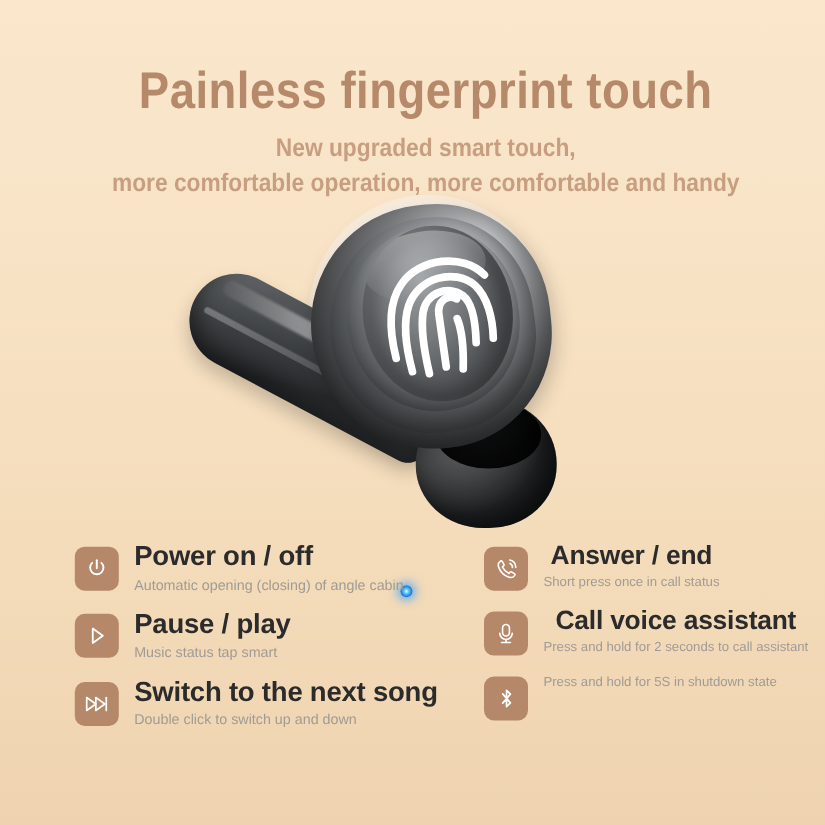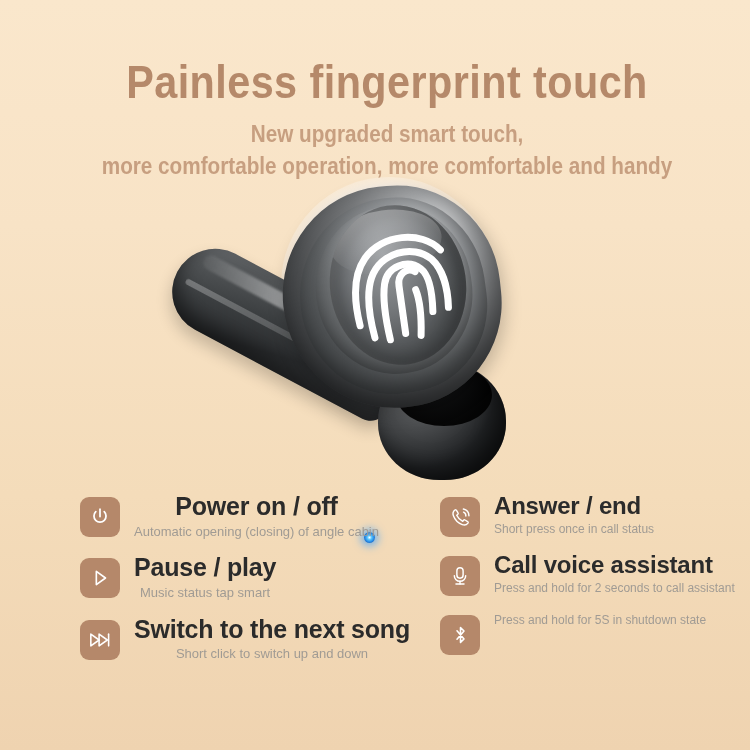--- a/index.html
+++ b/index.html
@@ -195,21 +195,21 @@
   .features {
     position: absolute;
     left: 0; top: 492px;
     width: 750px;
     z-index: 7;
   }
   .col {
     position: absolute;
     top: 0;
   }
-  .col-left  { left: 80px;  width: 360px; text-align: center; }
+  .col-left  { left: 68px;  width: 360px; }
   .col-right { left: 440px; width: 300px; }
 
   .feature {
     display: flex;
     align-items: flex-start;
     margin-bottom: 14px;
   }
   .badge {
     flex: 0 0 auto;
     width: 40px; height: 40px;
@@ -232,21 +232,21 @@
     letter-spacing: -0.2px;
     white-space: nowrap;
   }
   .fdesc {
     font-size: 13px;
     color: #a09b94;
     line-height: 1.22;
     padding-top: 3px;
     max-width: 290px;
   }
-  .col-right .fname { font-size: 24px; }
+  .col-right .fname { font-size: 24px; text-align: center; }
   .col-right .fdesc { font-size: 12px; max-width: 270px; }
 </style>
 </head>
 <body>
 
 <div id="poster">
 
   <div class="header">
     <h1 class="title">Painless fingerprint touch</h1>
     <div class="subtitle">
@@ -321,21 +321,21 @@
       <div class="feature">
         <div class="badge">
           <svg width="24" height="22" viewBox="0 0 26 24">
             <path d="M3 5.6 L12 12 L3 18.4 Z" fill="none" stroke="#fff" stroke-width="1.7" stroke-linejoin="round"></path>
             <path d="M12 5.6 L21 12 L12 18.4 Z" fill="none" stroke="#fff" stroke-width="1.7" stroke-linejoin="round"></path>
             <path d="M22.4 5.6 L22.4 18.4" fill="none" stroke="#fff" stroke-width="1.7" stroke-linecap="round"></path>
           </svg>
         </div>
         <div class="ftext">
           <div class="fname">Switch to the next song</div>
-          <div class="fdesc">Short click to switch up and down</div>
+          <div class="fdesc">Double click to switch up and down</div>
         </div>
       </div>
 
     </div>
 
     <div class="col col-right">
 
       <div class="feature">
         <div class="badge">
           <svg width="23" height="23" viewBox="0 0 24 24">

